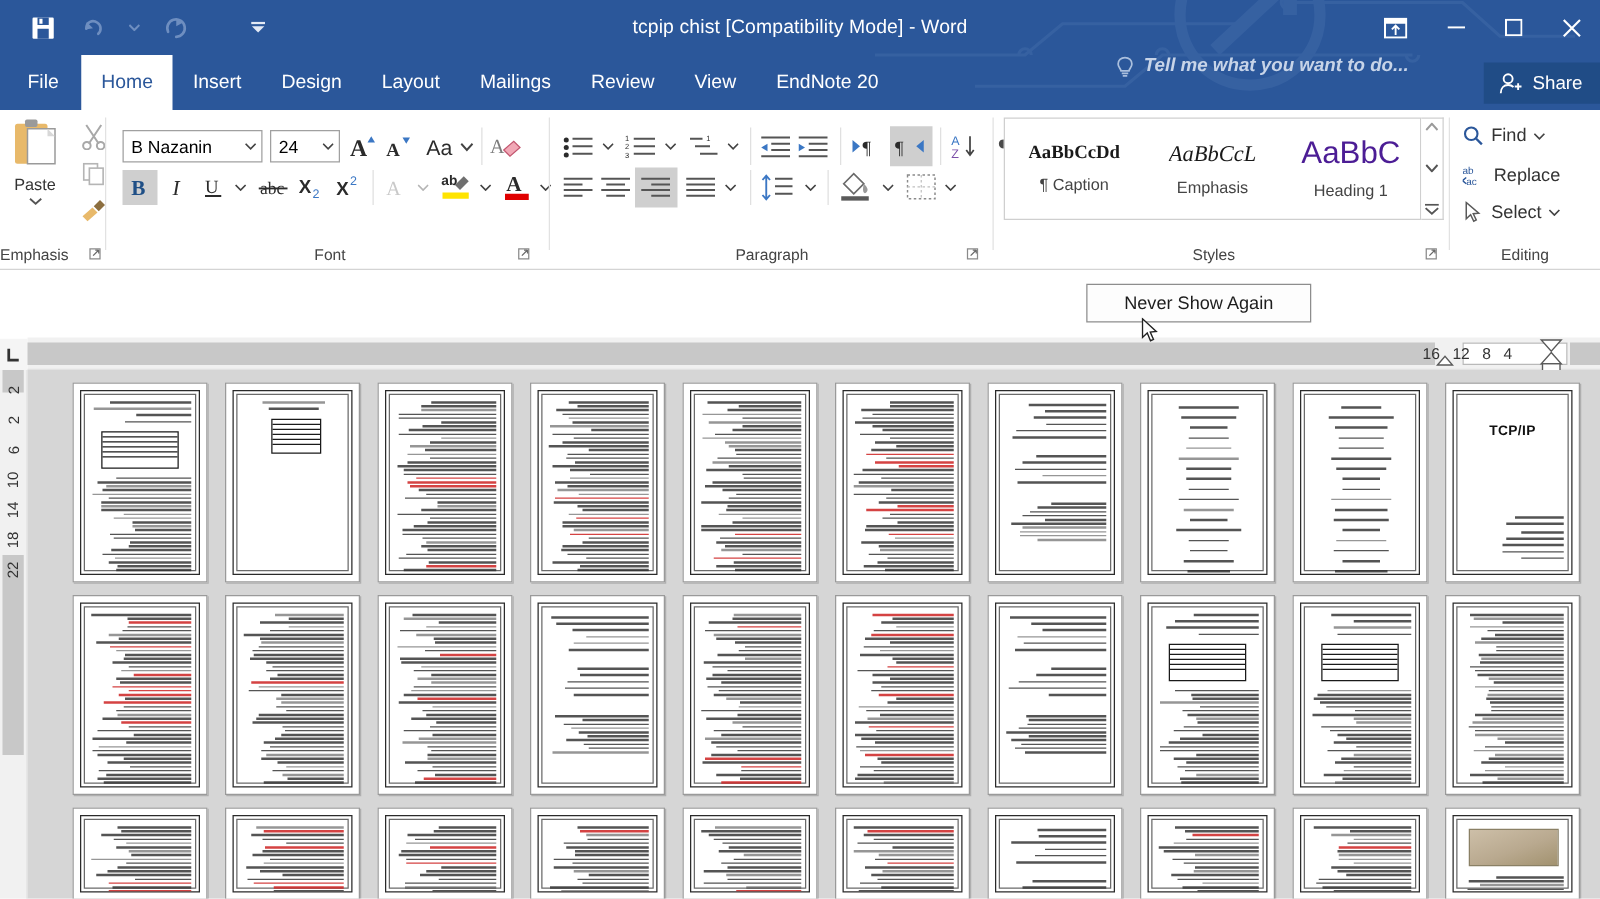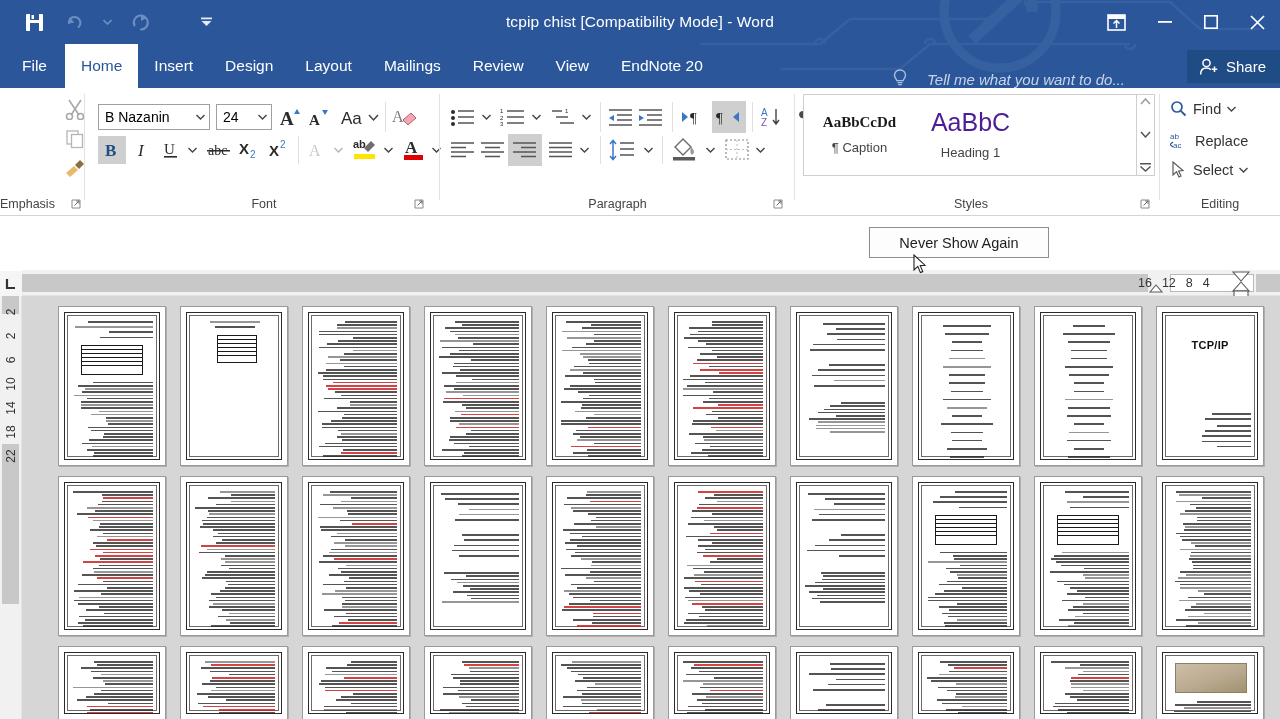--- a/index.html
+++ b/index.html
@@ -50,22 +50,22 @@
   }
   .tabs { position: absolute; left: 0; top: 0; height: 44px; display: flex; align-items: stretch; }
   .tab {
     display: flex; align-items: center; padding: 0 16px;
     color: #ffffff; font-size: 15.5px; white-space: nowrap;
   }
   .tab.file { padding: 0 18px 0 22px; }
   .tab.active { background: #ffffff; color: #2b579a; }
   .tellme {
     position: absolute; left: 893px; top: 0; height: 44px;
-    display: flex; align-items: flex-end; gap: 20px;
-    color: #c7d4e8; font-size: 15px; font-style: italic;
+    display: flex; align-items: flex-start; gap: 8px;
+    color: #c7d4e8; font-size: 15px; font-style: italic; font-weight: bold;
   }
   .share {
     position: absolute; right: 0; top: 6px; height: 33px;
     display: flex; align-items: center; gap: 7px; padding: 0 14px 0 12px;
     background: #204река; background: #204c86; color: #ffffff; font-size: 15px;
   }
 
   
   .ribbon {
     position: absolute; top: 88px; left: 0; width: 1280px; height: 128px;
@@ -348,20 +348,32 @@
         <path d="M1.6 16.5 C1.6 12.2 4.2 10 7.5 10 C9.2 10 10.7 10.6 11.8 11.6" stroke="#ffffff" stroke-width="1.5" fill="none"></path>
         <path d="M15.5 8.5 V14 M12.8 11.2 H18.2" stroke="#ffffff" stroke-width="1.5"></path>
       </svg>
       <span>Share</span>
     </div>
   </div>
 
   <div class="ribbon">
 
     <div class="rgroup g-clipboard">
+      <div class="paste-big">
+        <svg width="40" height="44" viewBox="0 0 40 44">
+          <rect x="4" y="5" width="26" height="32" rx="2" fill="#e8b96a"></rect>
+          <rect x="12" y="1.5" width="10" height="6" rx="1.5" fill="#9a9a9a"></rect>
+          <rect x="14" y="9" width="22" height="28" fill="#ffffff" stroke="#9a9a9a" stroke-width="1.2"></rect>
+          <path d="M30 9 L36 15 L30 15 Z" fill="#d8d8d8"></path>
+        </svg>
+        <span class="paste-label">Paste</span>
+        <svg width="11" height="6" viewBox="0 0 11 6" style="margin-top:3px">
+          <path d="M1 1 L5.5 5 L10 1" stroke="#555" stroke-width="1.5" fill="none"></path>
+        </svg>
+      </div>
       <div class="clip-side">
         <div>
           <svg width="22" height="22" viewBox="0 0 22 22">
             <path d="M5 2 L15 17 M17 2 L7 17" stroke="#a8a8a8" stroke-width="1.6" fill="none"></path>
             <circle cx="5.5" cy="18.5" r="3" stroke="#a8a8a8" stroke-width="1.6" fill="none"></circle>
             <circle cx="16.5" cy="18.5" r="3" stroke="#a8a8a8" stroke-width="1.6" fill="none"></circle>
           </svg>
         </div>
         <div>
           <svg width="20" height="20" viewBox="0 0 20 20">
@@ -681,20 +693,24 @@
           </svg>
       </div>
       <div class="rgroup-sep" style="right:0"></div>
     </div>
 
     <div class="rgroup g-styles">
       <div class="stylegallery">
         <div class="stylecard">
           <div class="sample" style="font-family:'Liberation Serif',serif;font-weight:bold;font-size:15px">AaBbCcDd</div>
           <div class="sname">¶ Caption</div>
+        </div>
+        <div class="stylecard">
+          <div class="sample" style="font-family:'Liberation Serif',serif;font-style:italic;font-size:18px">AaBbCcL</div>
+          <div class="sname">Emphasis</div>
         </div>
         <div class="stylecard">
           <div class="sample" style="font-size:25px;color:#4c1d95">AaBbC</div>
           <div class="sname">Heading 1</div>
         </div>
       </div>
       <div class="stylescroll">
         <svg width="11" height="7" viewBox="0 0 11 7">
             <path d="M1 6 L5.5 1 L10 6" stroke="#9a9a9a" stroke-width="1.5" fill="none"></path>
           </svg>

